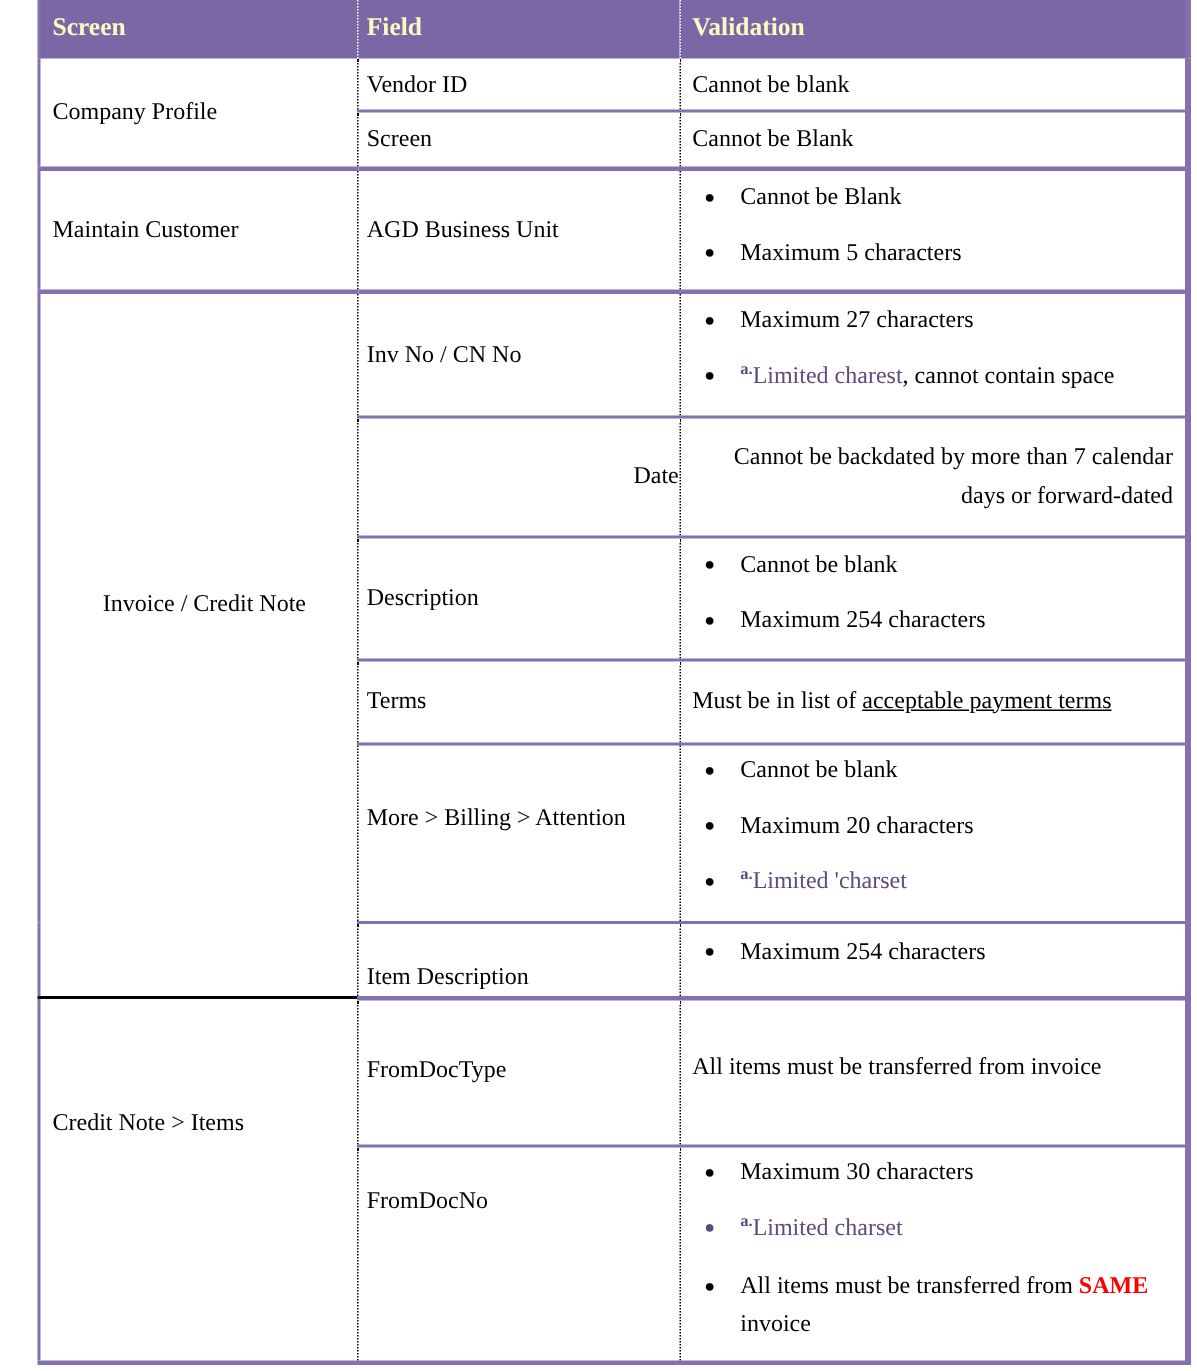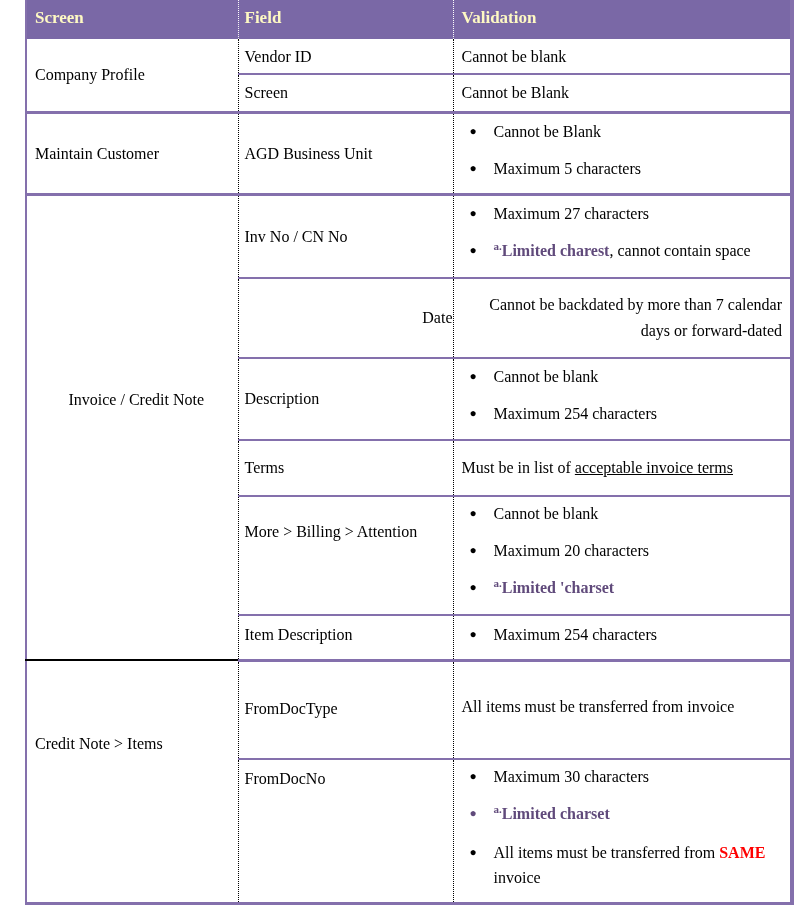--- a/index.html
+++ b/index.html
@@ -50,42 +50,42 @@
   td.screen-cell.sec-purple { border-bottom: 3px solid var(--border, #8470ac); }
   td.screen-cell.sec-black  { border-bottom: 2px solid #000000; }
 
   td.field-cell { padding-left: 6px; line-height: 25px; }
   .row-sep { border-bottom: 2px solid var(--border, #8470ac); }
   .sec-sep { border-bottom: 3px solid var(--border, #8470ac); }
 
   .vm { vertical-align: middle; }
   .pt4  { padding-top: 4px; }
   .pt5  { padding-top: 5px; }
-  .pt6  { padding-top: 6px; }
+  .pt6  { padding-top: 23px; }
   .pt18 { padding-top: 34px; }
-  .pt22 { padding-top: 22px; }
+  .pt22 { padding-top: 36px; }
 
   .plain { padding-left: 8px; padding-right: 8px; line-height: 26px; }
   .plain.pt5 { padding-top: 5px; }
   .plain.pt18 { padding-top: 32px; }
 
   ul.blist { margin: 0; padding: 0 8px 0 16px; list-style: none; }
   ul.blist.pt4 { padding-top: 4px; }
   ul.blist.pt5 { padding-top: 5px; }
   ul.blist.pt6 { padding-top: 6px; }
   ul.blist li { display: flex; line-height: 25px; margin-bottom: 12px; }
   ul.blist .blt { flex: 0 0 24px; font-size: 12px; line-height: 25px; color: #000; }
   ul.blist .blt.purple { color: var(--ptext, #604a7b); }
   ul.blist .txt { flex: 1 1 auto; }
 
   sup.ref {
     font-size: 11px; font-weight: bold; color: var(--ptext, #604a7b);
     vertical-align: baseline; position: relative; top: -6px;
   }
-  .ptxt { font-weight: bold; color: var(--ptext, #604a7b); }
+  .ptxt { font-weight: normal; color: var(--ptext, #604a7b); }
   .redtxt { font-weight: bold; color: var(--red, #ff0000); }
   .utxt { text-decoration: underline; }
 
   .footnote {
     margin: 7px 0 0 2px;
     font-family: "Liberation Sans", sans-serif;
     font-size: 15px;
     line-height: 20px;
   }
   .footnote sup.fn-sup {
@@ -189,21 +189,21 @@
           <li>
             <span class="blt">●</span>
             <span class="txt">Maximum 254 characters</span>
           </li>
         </ul>
       </td>
     </tr>
     <tr class="row-terms">
       <td class="field-cell row-sep vm">Terms</td>
       <td class="val-cell row-sep vm">
-        <div class="plain"><span>Must be in list of </span><span class="utxt">acceptable invoice terms</span></div>
+        <div class="plain"><span>Must be in list of </span><span class="utxt">acceptable payment terms</span></div>
       </td>
     </tr>
     <tr class="row-more">
       <td class="field-cell row-sep pt22">More &gt; Billing &gt; Attention</td>
       <td class="val-cell row-sep">
         <ul class="blist pt4">
           <li>
             <span class="blt">●</span>
             <span class="txt">Cannot be blank</span>
           </li>

